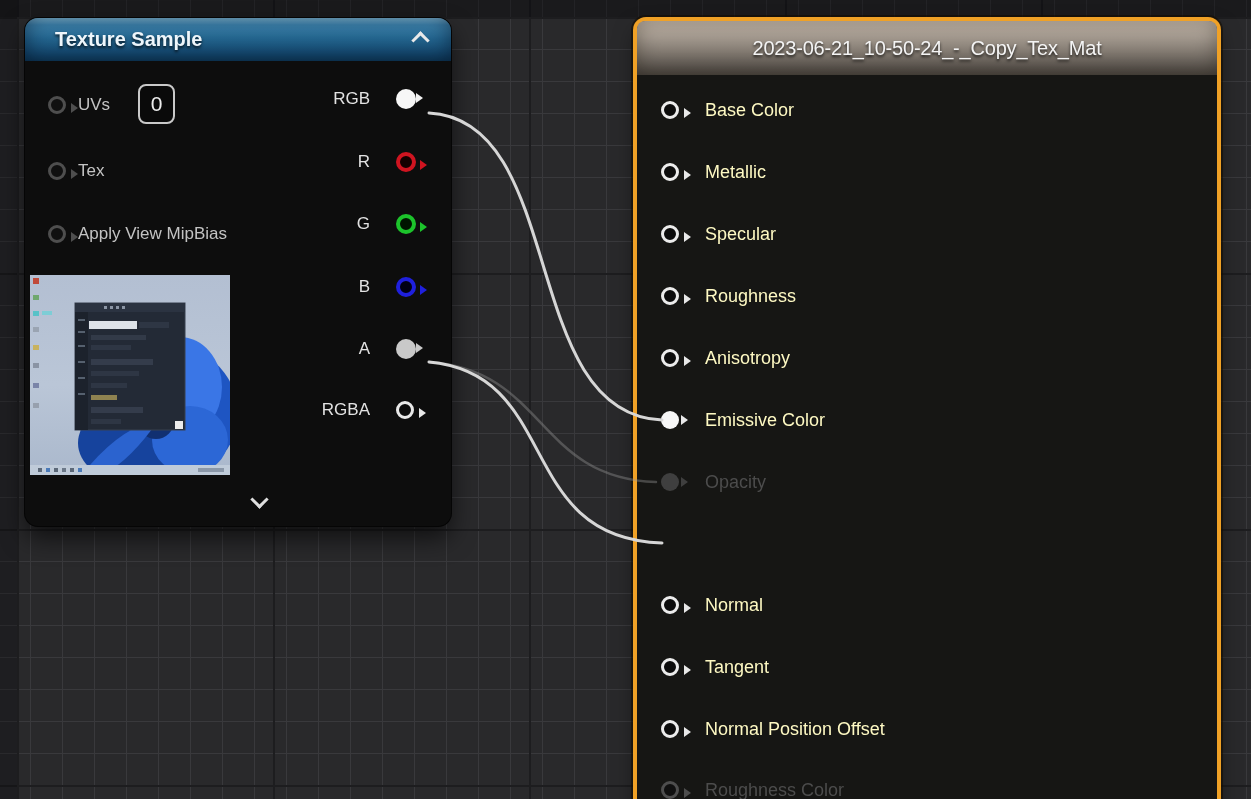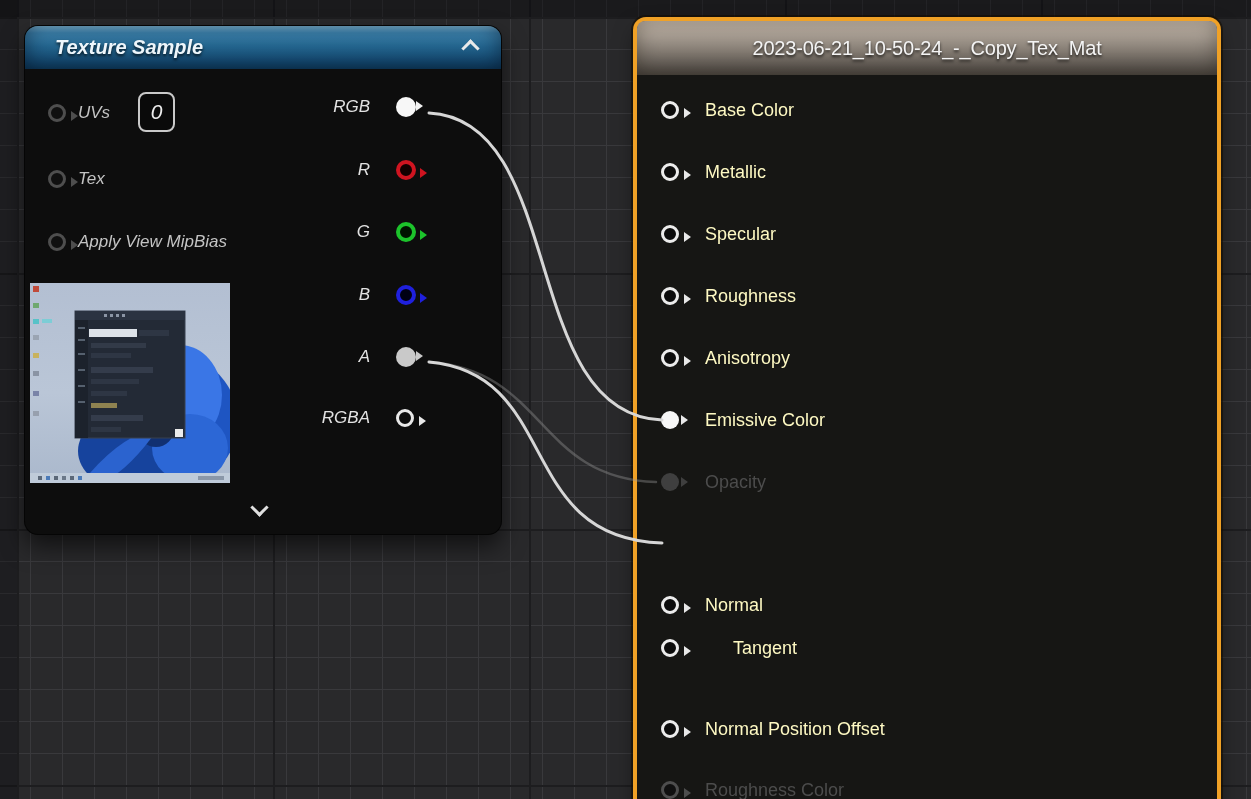--- a/index.html
+++ b/index.html
@@ -25,22 +25,22 @@
   .pin .arr{position:absolute;left:20px;top:4px;width:0;height:0;
     border-top:5px solid transparent;border-bottom:5px solid transparent;border-left:7px solid #e8e8e8;}
   .pin.ring{background:#0c0c0c;border:3px solid #ececec;}
   .pin.solid{background:#f7f7f7;}
   .pin.dim-ring{background:#101010;border:3px solid #4e4e4e;}
   .pin.dim-ring .arr{border-left-color:#4e4e4e;}
   .pin.dim-solid{background:#3f3f3f;}
   .pin.dim-solid .arr{border-left-color:#3f3f3f;}
 
   
-  #tex-node{left:25px;top:26px;width:476px;height:508px;background:#0d0d0d;
-    box-shadow:0 0 0 1px #050505,0 12px 24px rgba(0,0,0,.6);font-style:italic;}
+  #tex-node{left:25px;top:18px;width:426px;height:508px;background:#0d0d0d;
+    box-shadow:0 0 0 1px #050505,0 12px 24px rgba(0,0,0,.6);}
   #tex-header{position:absolute;left:0;top:0;width:100%;height:43px;border-radius:13px 13px 0 0;
     background:linear-gradient(180deg,#7fbbda 0%,#3f87b2 16%,#23658f 48%,#154b72 82%,#0f3e60 100%);
     box-shadow:inset 0 0 22px rgba(0,10,25,.55);}
   #tex-header .title{position:absolute;left:30px;top:0;line-height:43px;font-size:20px;font-weight:bold;
     color:#eef6fb;text-shadow:0 2px 3px rgba(0,0,0,.75);}
   .chev-up{position:absolute;width:13px;height:13px;border-top:3px solid #e9e9e9;border-left:3px solid #e9e9e9;
     transform:rotate(45deg);}
   .chev-down{position:absolute;width:13px;height:13px;border-bottom:3px solid #dfdfdf;border-right:3px solid #dfdfdf;
     transform:rotate(45deg);}
   #tex-collapse{right:24px;top:16px;}
@@ -272,21 +272,21 @@
           <span class="arr"></span>
         </span>
       <span class="m-label">Opacity</span>
     </div>
     <div class="row" style="top:569px;">
       <span class="pin ring">
           <span class="arr"></span>
         </span>
       <span class="m-label">Normal</span>
     </div>
-    <div class="row" style="top:612px;gap:28px;">
+    <div class="row" style="top:631px;">
       <span class="pin ring">
           <span class="arr"></span>
         </span>
       <span class="m-label">Tangent</span>
     </div>
     <div class="row" style="top:693px;">
       <span class="pin ring">
           <span class="arr"></span>
         </span>
       <span class="m-label">Normal Position Offset</span>

